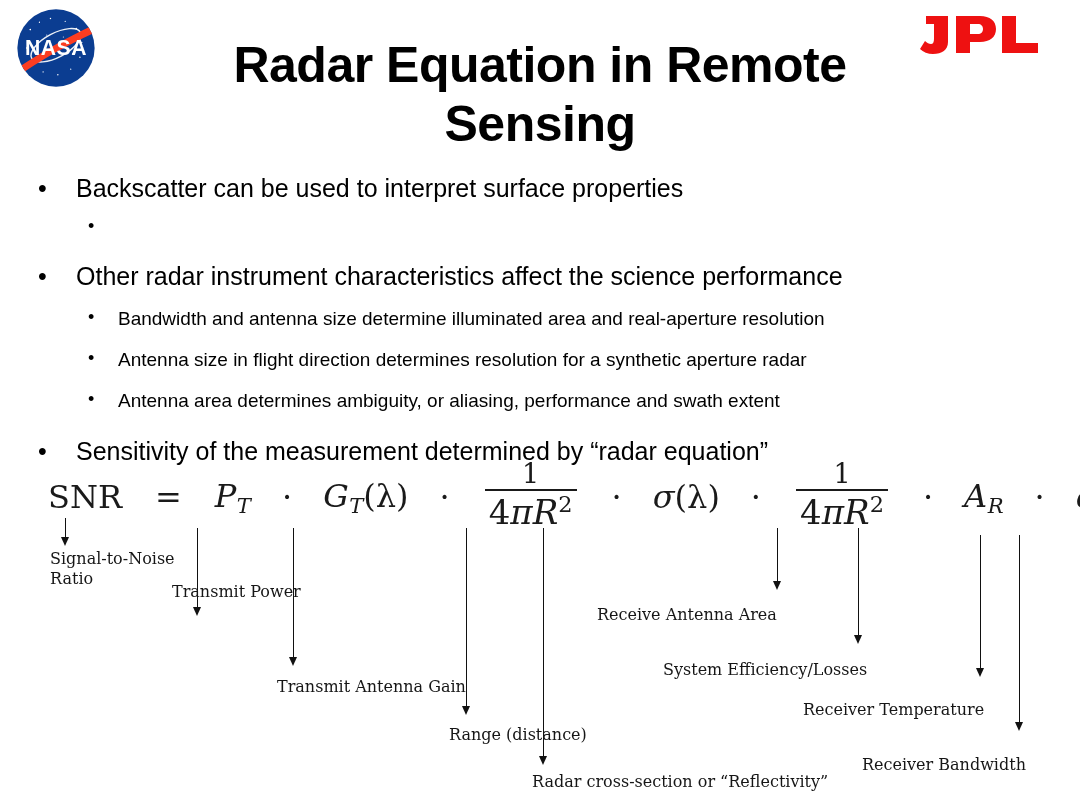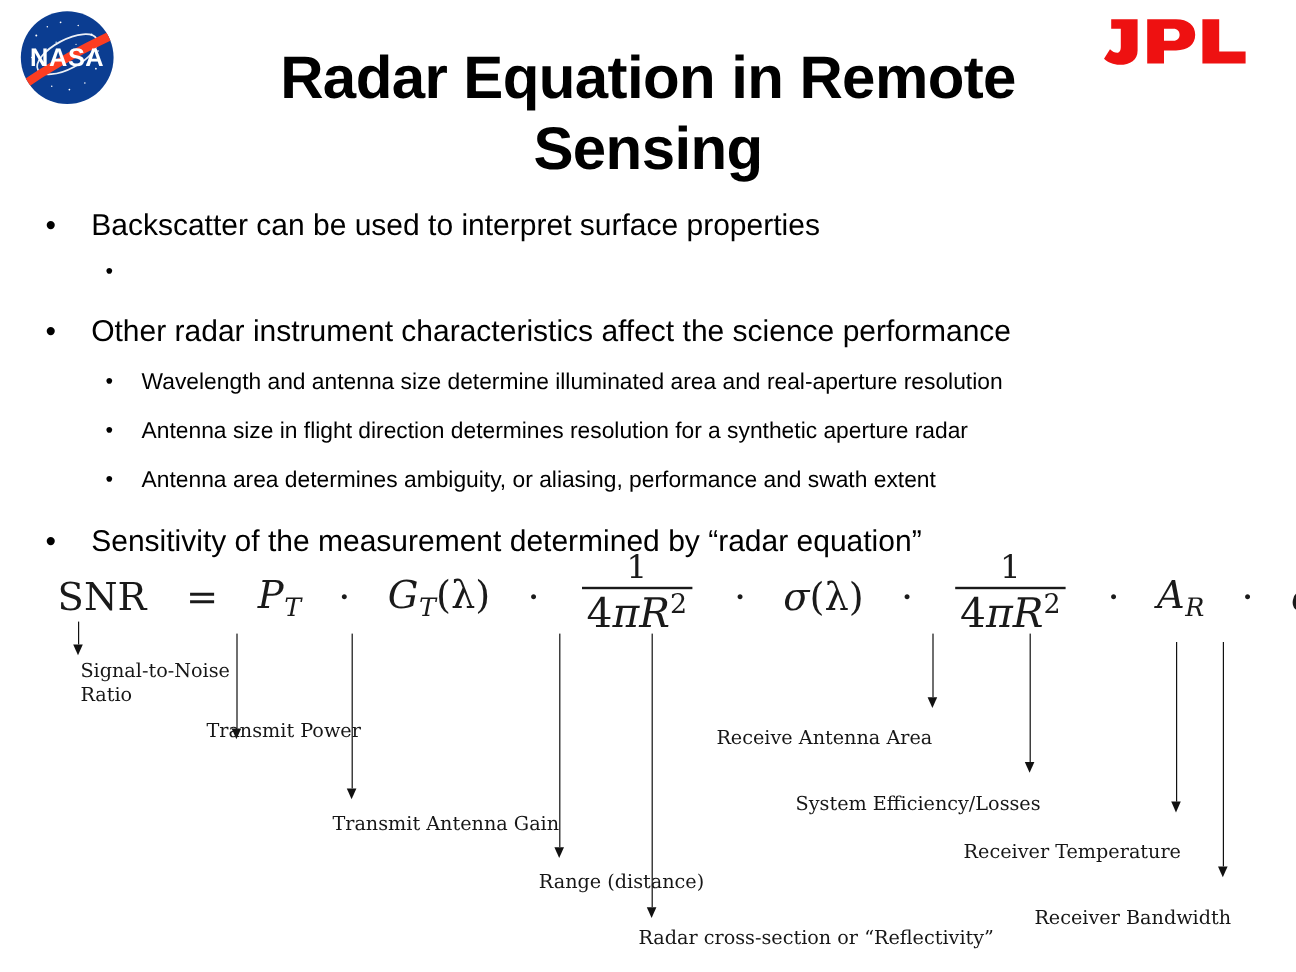--- a/index.html
+++ b/index.html
@@ -183,21 +183,21 @@
 
   
   .callout {
     position: absolute;
     font-family: "DejaVu Serif", "Liberation Serif", serif;
     font-size: 16px;
     line-height: 1.22;
     color: #161616;
     white-space: nowrap;
   }
-  .callout.wrap { white-space: normal; width: 140px; margin-left: 17px; }
+  .callout.wrap { white-space: normal; width: 140px; }
 </style>
 </head>
 <body>
 
 <div id="slide">
 
   <div id="nasa-logo">
     <svg viewBox="0 0 100 100" width="92" height="92">
       <defs>
         <clipPath id="nasaclip">
@@ -258,21 +258,21 @@
       <span class="dot">•</span>
     </div>
 
     <div class="b1" style="margin-top:22px;">
       <span class="dot">•</span>
       <span>Other radar instrument characteristics affect the science performance</span>
     </div>
 
     <div class="b2" style="margin-top:13px;">
       <span class="dot">•</span>
-      <span>Wavelength and antenna size determine illuminated area and real-aperture resolution</span>
+      <span>Bandwidth and antenna size determine illuminated area and real-aperture resolution</span>
     </div>
 
     <div class="b2" style="margin-top:17px;">
       <span class="dot">•</span>
       <span>Antenna size in flight direction determines resolution for a synthetic aperture radar</span>
     </div>
 
     <div class="b2" style="margin-top:17px;">
       <span class="dot">•</span>
       <span>Antenna area determines ambiguity, or aliasing, performance and swath extent</span>
@@ -368,21 +368,21 @@
   <div class="arrow" style="left:1014px; top:535px; height:196px;">
     <span class="shaft" style="height:187px;"></span>
     <span class="head" style="top:187px;"></span>
   </div>
 
   <div class="callout wrap" style="left:50px; top:549px;">
     <div>Signal-to-Noise</div>
     <div>Ratio</div>
   </div>
 
-  <div class="callout" style="left:172px; top:599px;">Transmit Power</div>
+  <div class="callout" style="left:172px; top:582px;">Transmit Power</div>
 
   <div class="callout" style="left:277px; top:677px;">Transmit Antenna Gain</div>
 
   <div class="callout" style="left:449px; top:725px;">Range (distance)</div>
 
   <div class="callout" style="left:532px; top:772px;">Radar cross-section or “Reflectivity”</div>
 
   <div class="callout" style="left:597px; top:605px;">Receive Antenna Area</div>
 
   <div class="callout" style="left:663px; top:660px;">System Efficiency/Losses</div>

